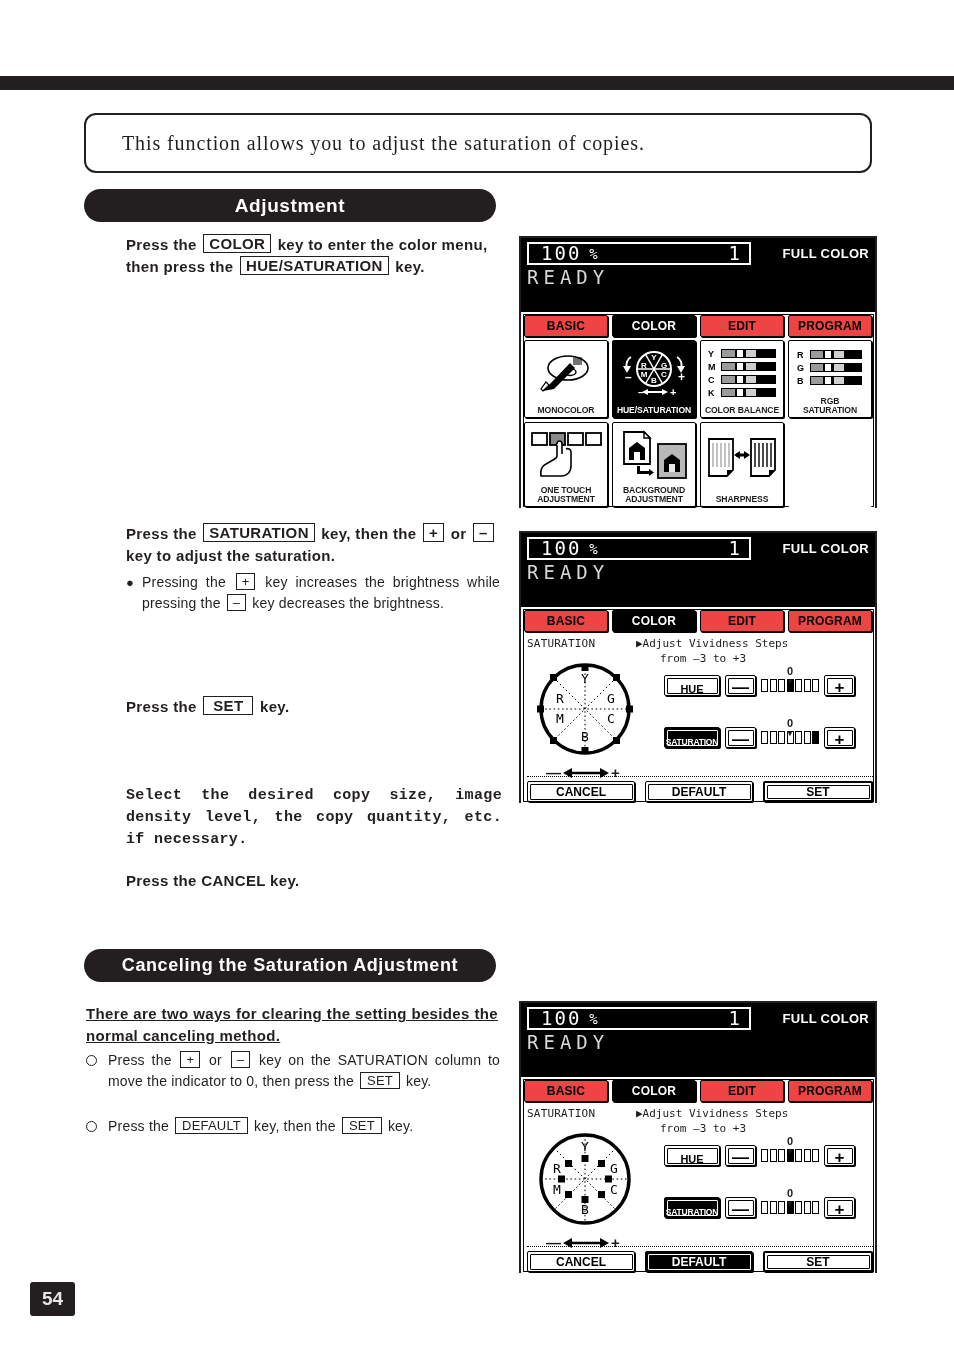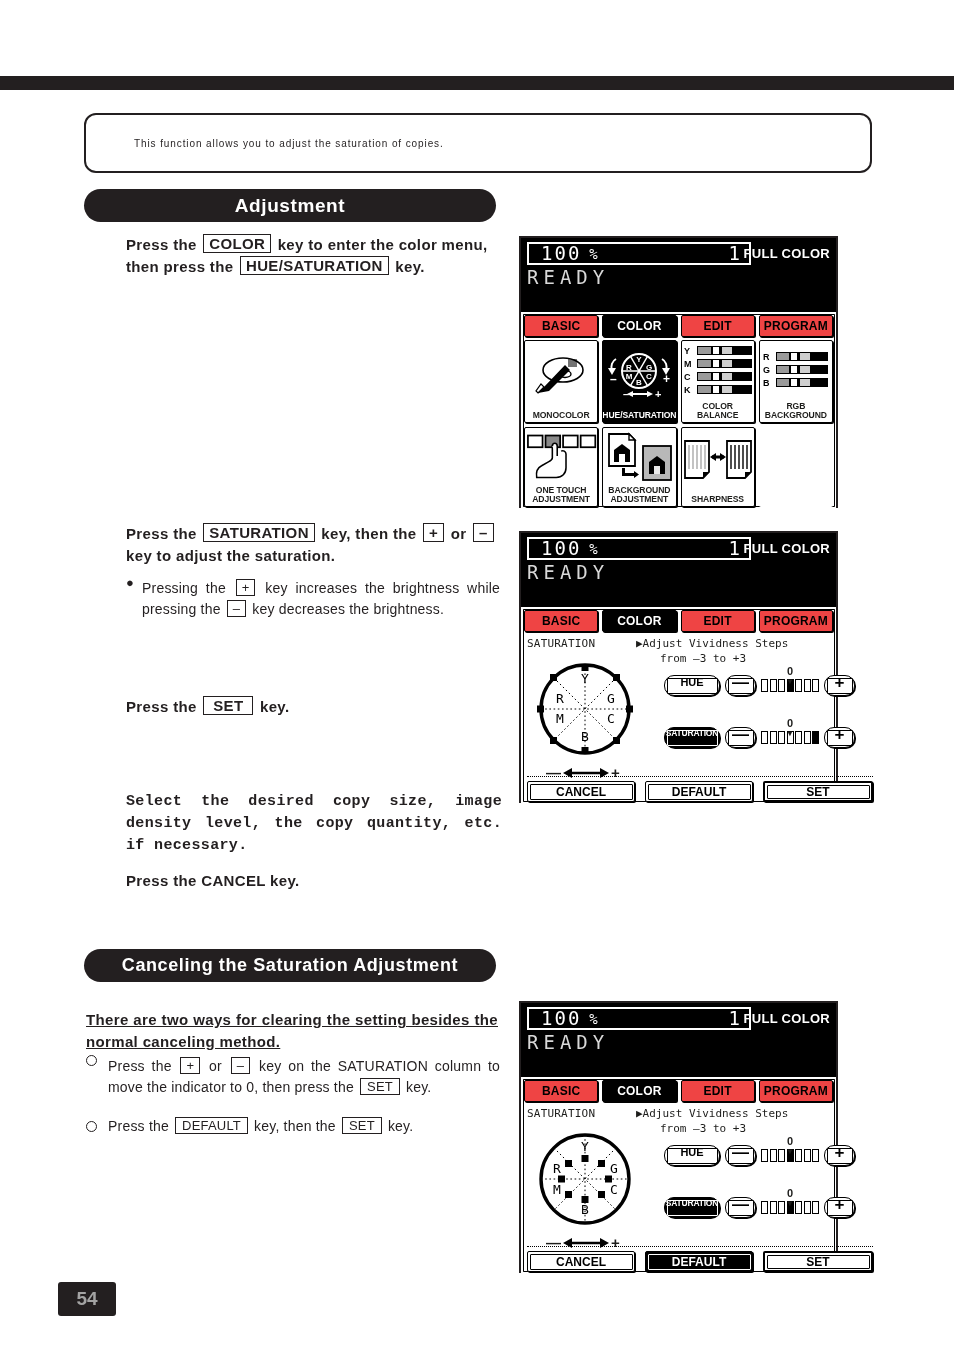--- a/index.html
+++ b/index.html
@@ -21,24 +21,25 @@
 
   
   .intro-box {
     position: absolute; left: 84px; top: 113px;
     width: 788px; height: 60px;
     border: 2px solid #231f20;
     border-radius: 12px;
     display: flex; align-items: center;
   }
   .intro-text {
-    padding-left: 48px;
-    font-size: 10px;
+    padding-left: 36px;
+    font-size: 20px;
     letter-spacing: 0.9px;
     color: #231f20;
+    font-family: Liberation Serif, serif;
   }
 
   
   .banner {
     position: absolute;
     height: 33px;
     background: #231f20;
     border-radius: 17px;
     color: #ffffff;
     display: flex; align-items: center; justify-content: center;
@@ -73,37 +74,36 @@
     flex: 0 0 auto; width: 16px; font-size: 13px; line-height: 21px;
   }
   .circ {
     flex: 0 0 auto; width: 22px; line-height: 21px;
   }
   .circ span {
     display: inline-block; width: 11px; height: 11px;
     border: 1.6px solid #231f20; border-radius: 50%;
     vertical-align: -1px;
   }
-  .justify { text-align: justify; text-justify: inter-word; margin-top: 6px; }
+  .justify { text-align: justify; text-justify: inter-word; }
 
   
   .page-num {
     position: absolute; left: 30px; top: 1282px;
-    width: 58px; height: 34px;
-    background: #231f20; color: #a3a3a3;
+    width: 45px; height: 34px;
+    background: #231f20; color: #e5e5e5;
     display: flex; align-items: center; justify-content: center;
     font-weight: bold; font-size: 19px;
     border-radius: 3px;
-    margin-left: 28px;
   }
 
   
   .lcd {
     position: absolute;
-    width: 319px; height: 272px;
+    width: 358px; height: 272px;
     background: #ffffff;
     border: 2px solid #231f20;
     font-family: "DejaVu Sans Mono", monospace;
   }
   #lcd1 { left: 519px; top: 236px; }
   #lcd2 { left: 519px; top: 531px; }
   #lcd3 { left: 519px; top: 1001px; }
 
   .lcd-head {
     position: relative;
@@ -208,23 +208,23 @@
     position: absolute; left: 12px; top: 103px;
     display: flex; align-items: center; gap: 2px;
     font-size: 15px; font-weight: bold; font-family: "Liberation Sans", sans-serif;
   }
 
   .rowgrp { position: absolute; left: 140px; }
   #r-hue  { top: 40px; }
   #r-sat  { top: 92px; }
   .sliderow { display: flex; align-items: center; gap: 5px; }
   .mbtn {
-    border: 1.5px solid #000; border-radius: 10px; box-shadow: 1px 1px 0 #000;
+    border: 1.5px solid #000; border-radius: 2px; box-shadow: 1px 1px 0 #000;
     background: #fff; color: #000;
-    display: flex; align-items: flex-start; justify-content: center;
+    display: flex; align-items: flex-end; justify-content: center;
     font-family: "Liberation Sans", sans-serif; font-weight: bold;
     position: relative;
   }
   .mbtn .innerline { position: absolute; inset: 1.5px; border: 1.2px solid currentColor; border-radius: 1px; }
   .mbtn.lbl { width: 56px; height: 21px; font-size: 11px; }
   .mbtn.lbl.dark { background: #000; color: #fff; font-size: 8.5px; letter-spacing: -0.2px; }
   .mbtn.pm { width: 31px; height: 21px; font-size: 17px; line-height: 14px; }
   .scale { display: flex; gap: 1.5px; align-items: center; }
   .scale i { display: block; width: 7px; height: 13px; border: 1.3px solid #000; background: #fff; }
   .scale i.on { background: #000; }
@@ -474,21 +474,21 @@
               </g>
               <g>
                 <rect x="15" y="27" width="52" height="9" fill="#000"></rect>
                 <rect x="16" y="28" width="12" height="7" fill="#9a9a9a"></rect>
                 <rect x="30" y="28" width="6" height="7" fill="#fff"></rect>
                 <rect x="39" y="28" width="10" height="7" fill="#cfcfcf"></rect>
               </g>
             </svg>
           </div>
           <div class="ilabel">RGB
-BACKGROUND</div>
+SATURATION</div>
         </div>
 
         <div class="icell">
           <div class="iart">
             <svg width="74" height="50" viewBox="0 0 74 50">
               <rect x="3" y="3" width="15" height="12" fill="none" stroke="#000" stroke-width="1.8"></rect>
               <rect x="21" y="3" width="15" height="12" fill="#8a8a8a" stroke="#000" stroke-width="1.8"></rect>
               <rect x="39" y="3" width="15" height="12" fill="none" stroke="#000" stroke-width="1.8"></rect>
               <rect x="57" y="3" width="15" height="12" fill="none" stroke="#000" stroke-width="1.8"></rect>
               <g fill="#fff" stroke="#000" stroke-width="1.6">

